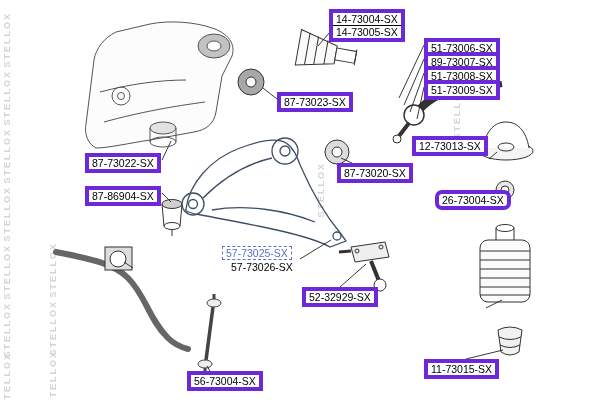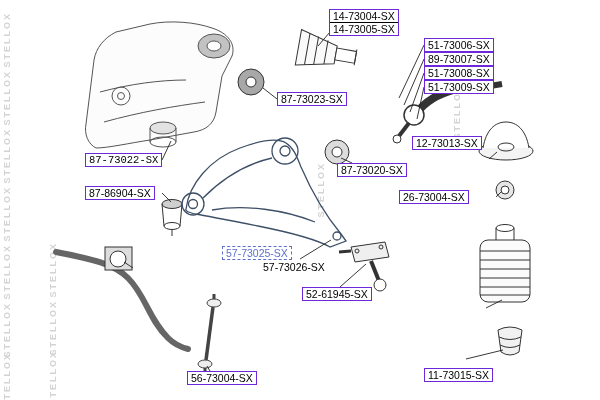--- a/index.html
+++ b/index.html
@@ -10,21 +10,21 @@
   }
   #art { position:absolute; left:0; top:0; z-index:1; }
   .wm {
     position:absolute; z-index:0;
     writing-mode:vertical-rl; transform:rotate(180deg);
     font-size:9px; font-weight:bold; letter-spacing:2px;
     color:#d4d4d4; user-select:none; white-space:nowrap;
   }
   .plabel {
     position:absolute; z-index:2; background:#ffffff;
-    border:1px solid #6d28d9; color:#000;
+    border:4px solid #6d28d9; color:#000;
     font-size:10.5px; line-height:12px; padding:0 3px;
     white-space:nowrap; cursor:pointer;
   }
   .plabel.plain { border:none; background:transparent; cursor:pointer; }
   .plabel.sel { border:1px dashed #5c6fce; color:#5c6fce; }
   .plabel.grp { padding:0; text-align:center; }
   .plabel.grp div { padding:0 3px; }
   .plabel.grp div:first-child { border-bottom:1px solid #000; }
 </style>
 </head>
@@ -174,26 +174,26 @@
     <div>14-73004-SX</div>
     <div>14-73005-SX</div>
   </div>
 
   <div class="plabel" style="left:424px;top:38px;">51-73006-SX</div>
   <div class="plabel" style="left:424px;top:52px;">89-73007-SX</div>
   <div class="plabel" style="left:424px;top:66px;">51-73008-SX</div>
   <div class="plabel" style="left:424px;top:80px;">51-73009-SX</div>
 
   <div class="plabel" style="left:277px;top:92px;">87-73023-SX</div>
-  <div class="plabel" style="left:85px;top:153px;font-family:Liberation Mono, monospace;">87-73022-SX</div>
+  <div class="plabel" style="left:85px;top:153px;">87-73022-SX</div>
   <div class="plabel" style="left:412px;top:136px;">12-73013-SX</div>
   <div class="plabel" style="left:337px;top:163px;">87-73020-SX</div>
   <div class="plabel" style="left:85px;top:186px;">87-86904-SX</div>
-  <div class="plabel" style="left:399px;top:190px;">26-73004-SX</div>
+  <div class="plabel" style="left:435px;top:190px;border-radius:7px;">26-73004-SX</div>
 
   <div class="plabel sel" style="left: 222px; top: 246px; color: rgb(92, 111, 206); border-color: rgb(92, 111, 206);">57-73025-SX</div>
-  <div class="plabel plain" style="left:228px;top:261px;margin-left:32px;">57-73026-SX</div>
+  <div class="plabel plain" style="left:228px;top:261px;">57-73026-SX</div>
 
-  <div class="plabel" style="left:302px;top:287px;">52-61945-SX</div>
-  <div class="plabel" style="left:424px;top:368px;">11-73015-SX</div>
+  <div class="plabel" style="left:302px;top:287px;">52-32929-SX</div>
+  <div class="plabel" style="left:424px;top:359px;">11-73015-SX</div>
   <div class="plabel" style="left:187px;top:371px;">56-73004-SX</div>
 
 </div>
 
 </body></html>

